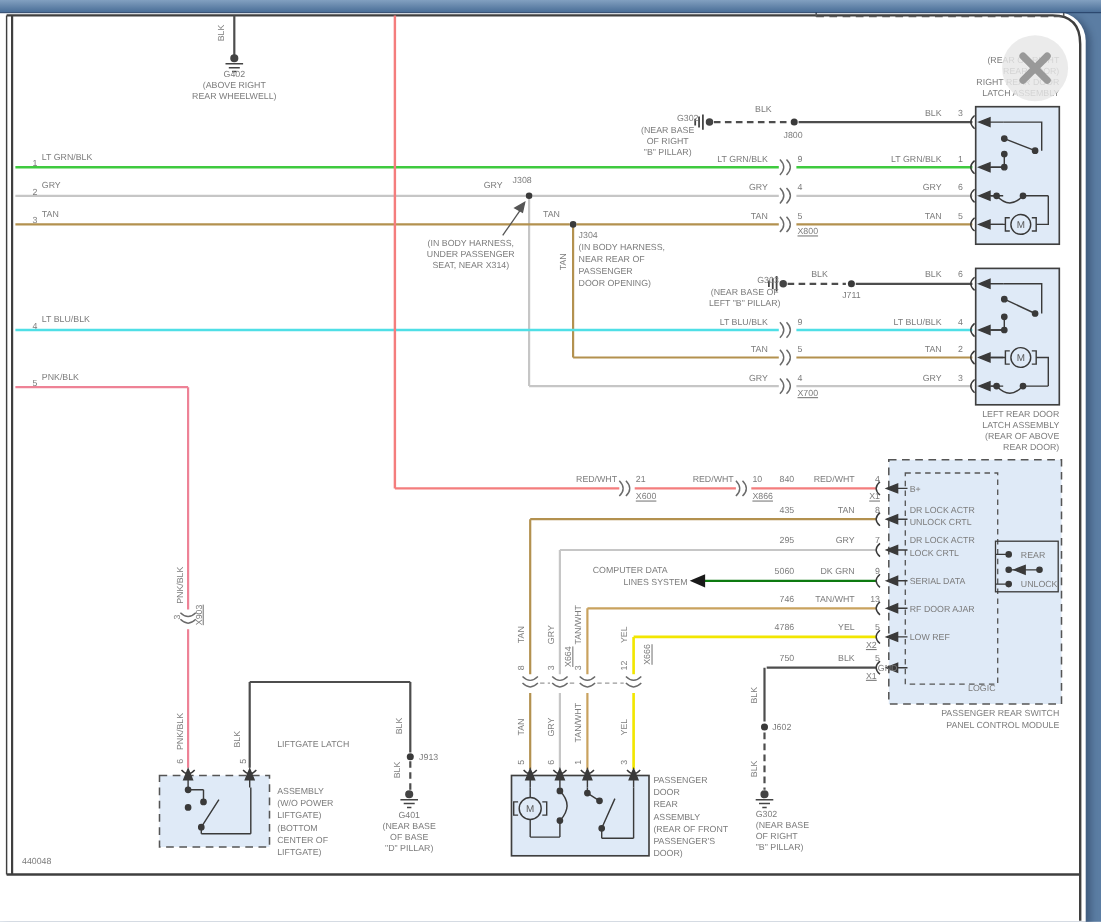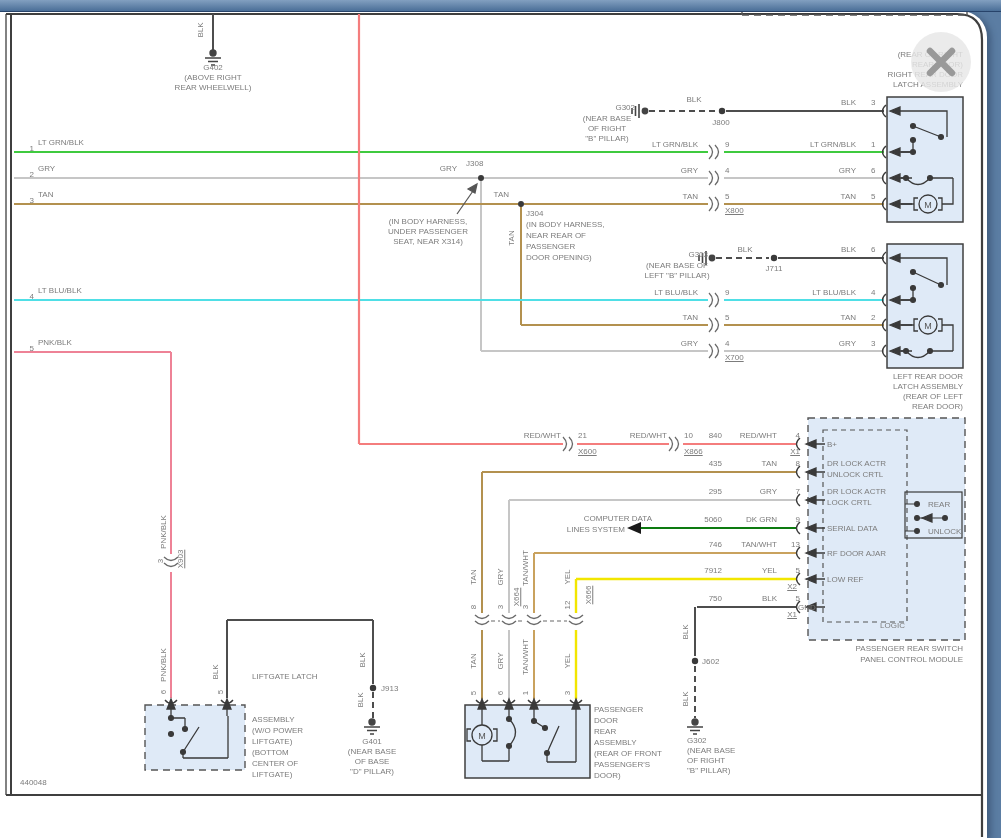--- a/index.html
+++ b/index.html
@@ -356,21 +356,21 @@
 <div class="t" style="left:725px;top:313px">5</div>
 <div class="t r" style="left:856px;top:313px">TAN</div>
 <div class="t" style="left:871px;top:313px">2</div>
 <div class="t r" style="left:698px;top:339px">GRY</div>
 <div class="t" style="left:725px;top:339px">4</div>
 <div class="t r" style="left:856px;top:339px">GRY</div>
 <div class="t" style="left:871px;top:339px">3</div>
 <div class="t u" style="left:725px;top:353px">X700</div>
 <div class="t r" style="left:963px;top:372px">LEFT REAR DOOR</div>
 <div class="t r" style="left:963px;top:382px">LATCH ASSEMBLY</div>
-<div class="t r" style="left:963px;top:392px">(REAR OF LEFT</div>
+<div class="t r" style="left:963px;top:392px">(REAR OF ABOVE</div>
 <div class="t r" style="left:963px;top:402px">REAR DOOR)</div>
 
 <div class="t r" style="left:561px;top:431px">RED/WHT</div>
 <div class="t" style="left:578px;top:431px">21</div>
 <div class="t u" style="left:578px;top:447px">X600</div>
 <div class="t r" style="left:667px;top:431px">RED/WHT</div>
 <div class="t" style="left:684px;top:431px">10</div>
 <div class="t u" style="left:684px;top:447px">X866</div>
 
 <div class="t r" style="left:722px;top:431px">840</div>
@@ -382,21 +382,21 @@
 <div class="t r" style="left:800px;top:459px">8</div>
 <div class="t r" style="left:722px;top:487px">295</div>
 <div class="t r" style="left:777px;top:487px">GRY</div>
 <div class="t r" style="left:800px;top:487px">7</div>
 <div class="t r" style="left:722px;top:515px">5060</div>
 <div class="t r" style="left:777px;top:515px">DK GRN</div>
 <div class="t r" style="left:800px;top:515px">9</div>
 <div class="t r" style="left:722px;top:540px">746</div>
 <div class="t r" style="left:777px;top:540px">TAN/WHT</div>
 <div class="t r" style="left:800px;top:540px">13</div>
-<div class="t r" style="left:722px;top:566px">7912</div>
+<div class="t r" style="left:722px;top:566px">4786</div>
 <div class="t r" style="left:777px;top:566px">YEL</div>
 <div class="t r" style="left:800px;top:566px">5</div>
 <div class="t u r" style="left:797px;top:582px">X2</div>
 <div class="t r" style="left:722px;top:594px">750</div>
 <div class="t r" style="left:777px;top:594px">BLK</div>
 <div class="t r" style="left:800px;top:594px">5</div>
 <div class="t u r" style="left:797px;top:610px">X1</div>
 
 <div class="t" style="left:827px;top:440px">B+</div>
 <div class="t" style="left:827px;top:459px">DR LOCK ACTR</div>
@@ -405,21 +405,21 @@
 <div class="t" style="left:827px;top:498px">LOCK CRTL</div>
 <div class="t" style="left:827px;top:524px">SERIAL DATA</div>
 <div class="t" style="left:827px;top:549px">RF DOOR AJAR</div>
 <div class="t" style="left:827px;top:575px">LOW REF</div>
 <div class="t" style="left:798px;top:603px">GND</div>
 <div class="t" style="left:928px;top:500px">REAR</div>
 <div class="t" style="left:928px;top:527px">UNLOCK</div>
 <div class="t r" style="left:905px;top:621px">LOGIC</div>
 <div class="t r" style="left:963px;top:644px">PASSENGER REAR SWITCH</div>
 <div class="t r" style="left:963px;top:655px">PANEL CONTROL MODULE</div>
-<div class="t r" style="left:652px;top:514px">COMPUTER DATA</div>
+<div class="t r" style="left:607px;top:514px">COMPUTER DATA</div>
 <div class="t r" style="left:625px;top:525px">LINES SYSTEM</div>
 
 <div class="t v" style="left:164px;top:532px">PNK/BLK</div>
 <div class="t v" style="left:161px;top:561px">3</div>
 <div class="t v u" style="left:181px;top:559px">X903</div>
 <div class="t v" style="left:164px;top:665px">PNK/BLK</div>
 <div class="t v" style="left:164px;top:692px">6</div>
 <div class="t v" style="left:216px;top:672px">BLK</div>
 <div class="t v" style="left:221px;top:692px">5</div>
 <div class="t" style="left:252px;top:672px">LIFTGATE LATCH</div>

